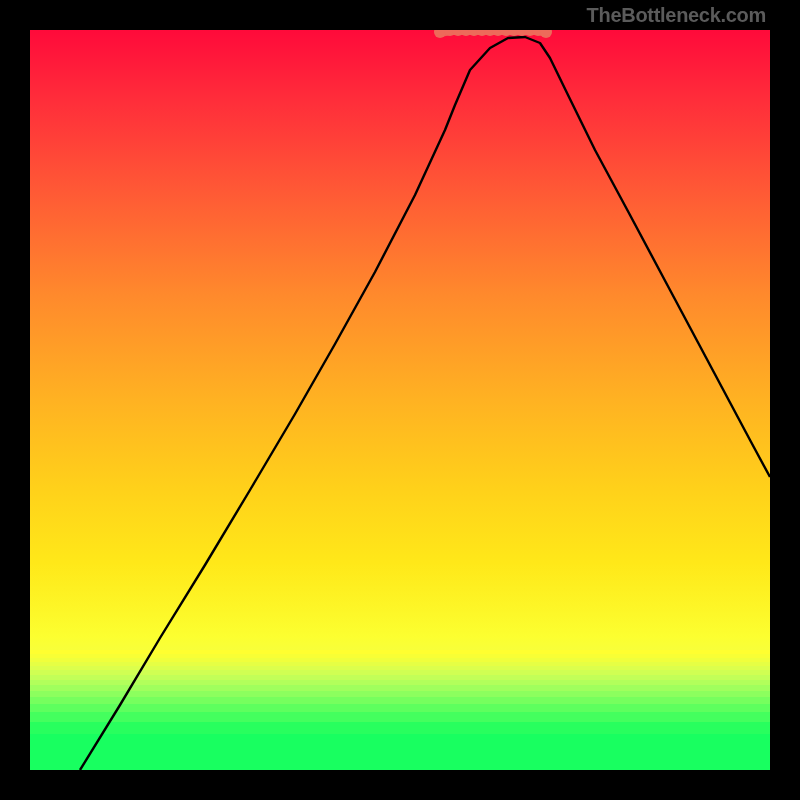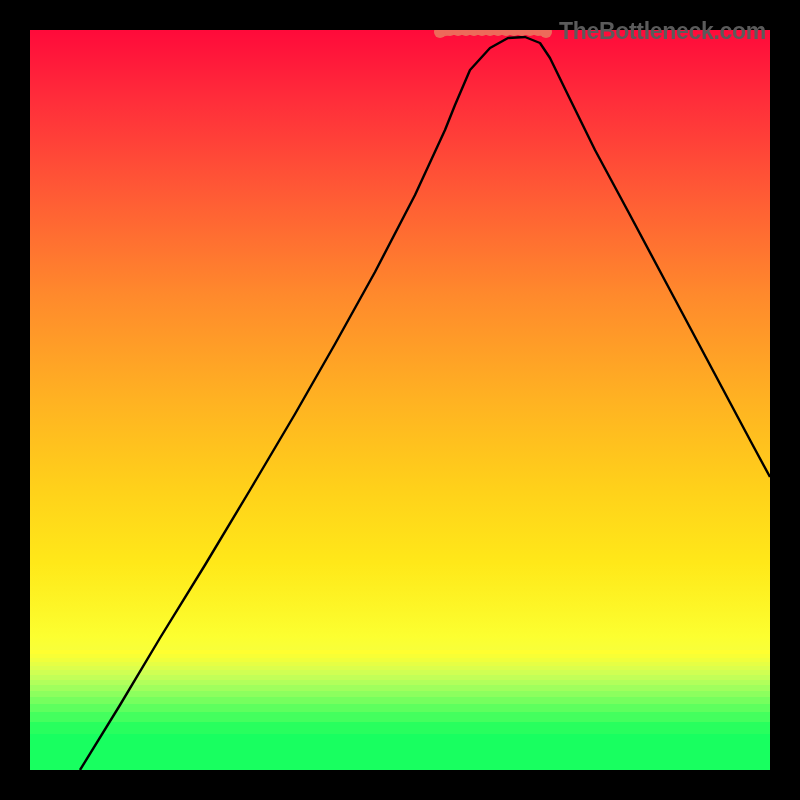--- a/index.html
+++ b/index.html
@@ -48,24 +48,24 @@
     width: 100%;
     height: 120px;
     pointer-events: none;
   }
   .stripes div {
     width: 100%;
     height: 1px;
   }
   .watermark {
     position: absolute;
-    top: 18px;
+    top: 4px;
     right: 34px;
     color: #5b5b5b;
-    font-size: 23px;
+    font-size: 20px;
     font-weight: 600;
     letter-spacing: -0.3px;
     user-select: none;
   }
   .plot-svg {
     position: absolute;
     left: 0;
     top: 0;
   }
 </style>

